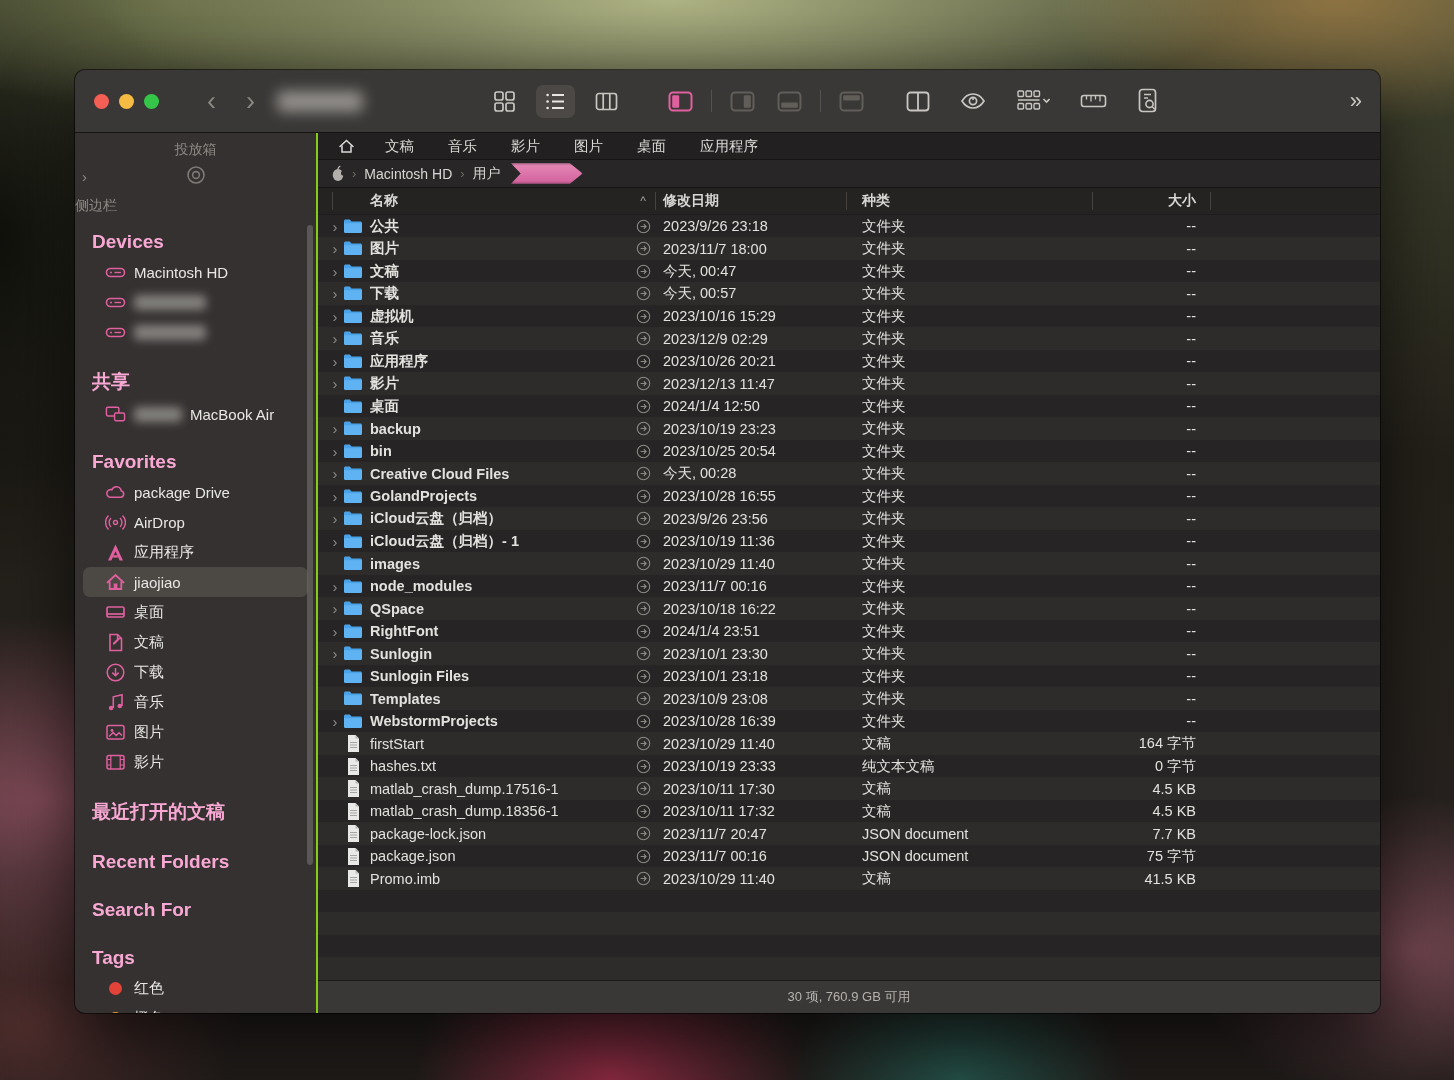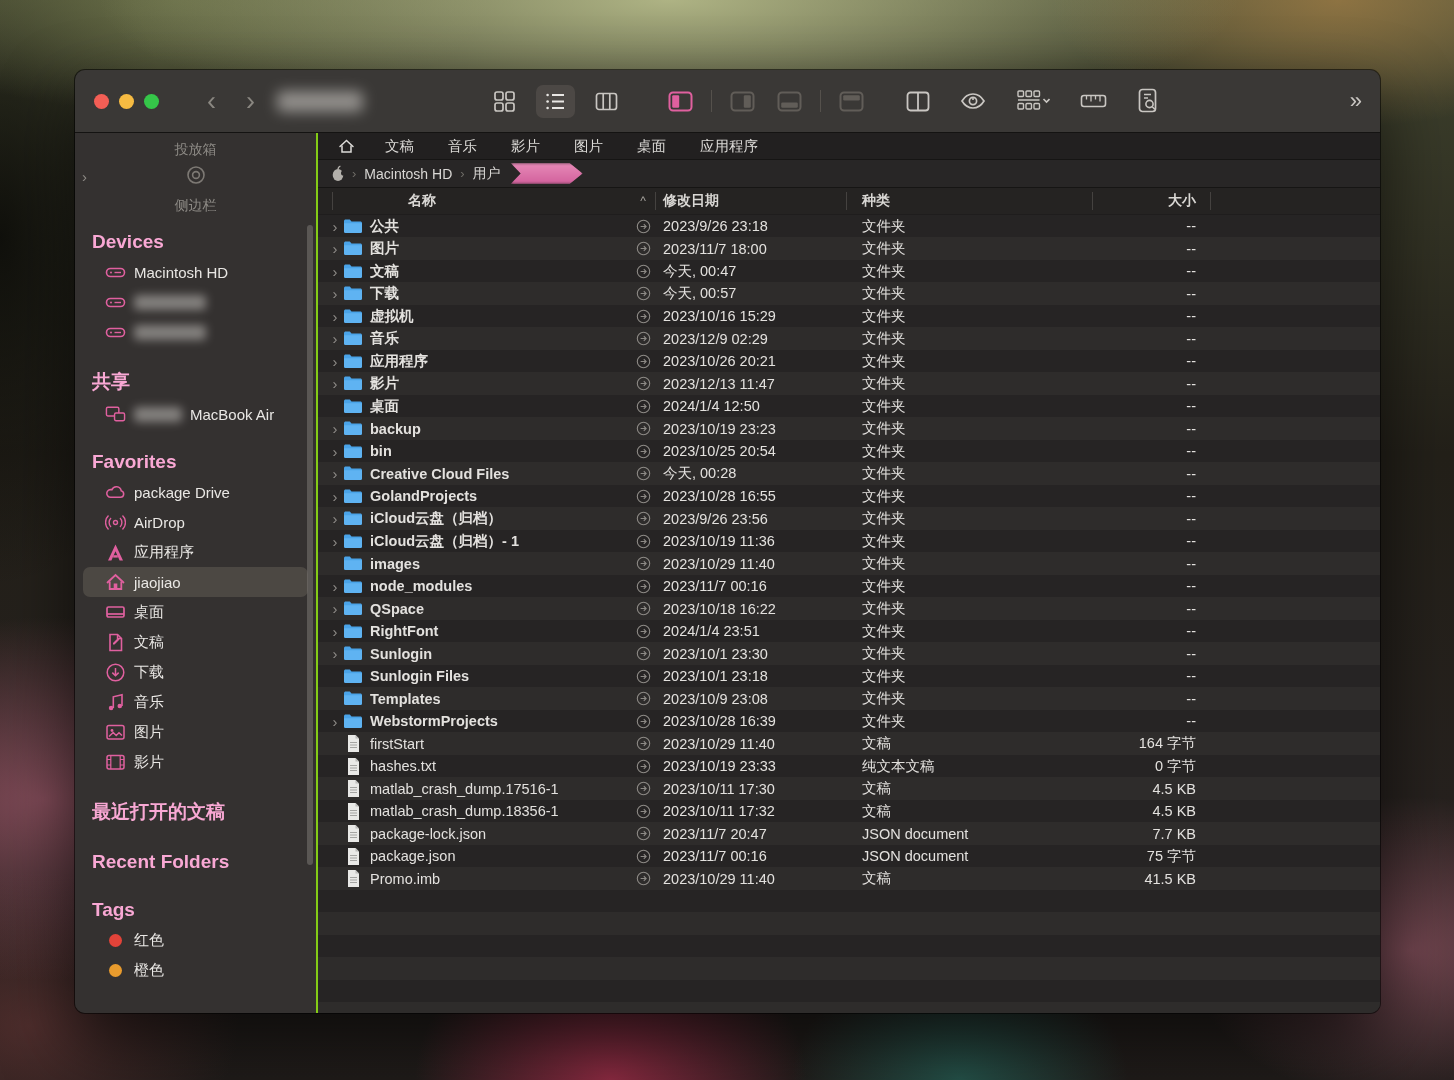--- a/index.html
+++ b/index.html
@@ -46,21 +46,21 @@
   .grp-right{ display:flex; align-items:center; }
   .overflow{ margin-left:auto; margin-right:18px; color:#c9c6c2; font-size:22px; background:none; border:none; }
   
   .main{ flex:1; display:flex; min-height:0; }
   
   .sidebar{ width:243px; flex:0 0 243px; background:#343130; position:relative;
             border-right:2px solid #84cc16; font-size:15px; color:#e9e7e4; overflow:hidden; }
   .sb-center-label{ text-align:center; color:#8d8a85; font-size:14px; margin-top:8px; }
   .dropbox-row{ height:34px; position:relative; display:flex; align-items:center; justify-content:center; }
   .dropbox-chev{ position:absolute; left:7px; color:#8d8a85; font-size:15px; background:none; border:none; }
-  .panel-label{ text-align:center; color:#8d8a85; font-size:14px; margin:4px 0 6px; }
+  .panel-label{ color:#8d8a85; font-size:14px; margin:4px 0 6px; }
   .sb-section-h{ color:#f9a8d4; font-size:19px; font-weight:700; padding:10px 0 4px 17px; }
   .sb-section-h.gap{ padding-top:22px; }
   .sb-item{ height:30px; display:flex; align-items:center; gap:8px; padding-left:22px;
             margin:0 8px; border-radius:7px; cursor:default; white-space:nowrap; }
   .sb-item.selected{ background:#4c4843; }
   .sb-item .sbicon{ width:21px; height:21px; flex:0 0 21px; display:flex; align-items:center; justify-content:center; }
   .sb-item .sbicon svg{ display:block; }
   .blur-chip{ display:inline-block; height:15px; border-radius:4px; background:#c6c3bf;
               filter:blur(5px); opacity:.55; }
   .tagdot{ width:13px; height:13px; border-radius:50%; margin:0 4px; }
@@ -80,21 +80,21 @@
   .crumb-sep{ color:#6f6c67; font-size:13px; }
   .user-blob{ width:72px; height:21px; margin-left:2px;
               background:linear-gradient(180deg,#e68ab7,#d2609c);
               clip-path:polygon(0 0,82% 0,100% 50%,82% 100%,0 100%,14% 50%);
               filter:blur(1.5px); }
   
   .listhead{ height:27px; flex:0 0 27px; position:relative; background:#252322;
              border-bottom:1px solid #19181776; display:grid; align-items:center;
              grid-template-columns:14px 22px 267px 24px 191px 246px 118px 1fr;
              padding-left:10px; color:#d2d0cc; font-size:14px; font-weight:700; }
-  .hname{ grid-column:3; padding-left:6px;margin-left:38px; }
+  .hname{ grid-column:3; padding-left:6px; }
   .hsort{ grid-column:4; color:#a5a29d; font-size:12px; font-weight:400; text-align:center; }
   .hdate{ grid-column:5; padding-left:8px; }
   .hkind{ grid-column:6; padding-left:16px; }
   .hsize{ grid-column:7; text-align:right; padding-right:14px; }
   .hdr-div{ position:absolute; top:4px; bottom:4px; width:1px; background:#454240; }
   
   .list{ flex:1; min-height:0; overflow:hidden; position:relative;
          background:repeating-linear-gradient(180deg,#262424 0 22.5px,#2e2c2b 22.5px 45px); }
   .frow{ height:22.5px; display:grid; align-items:center; padding-left:10px;
          grid-template-columns:14px 22px 267px 24px 191px 246px 118px 1fr;
@@ -370,20 +370,21 @@
               <span class="sbicon">
                 <svg width="21" height="21" viewBox="0 0 21 21" xmlns="http://www.w3.org/2000/svg">
                   <rect x="2" y="3.5" width="17" height="13.5" rx="2" fill="none" stroke="#e0609f" stroke-width="1.5"></rect>
                   <path d="M5.8 3.5v13.5M15.2 3.5v13.5M2 7.5h3.8M2 13h3.8M15.2 7.5H19M15.2 13H19" stroke="#e0609f" stroke-width="1.2"></path>
                 </svg>
               </span>
               <span>影片</span>
             </div>
             <div class="sb-section-h gap">最近打开的文稿</div>
             <div class="sb-section-h gap">Recent Folders</div>
+            <div class="sb-section-h gap">Search For</div>
             <div class="sb-section-h gap">Tags</div>
             <div class="sb-item">
               <span class="sbicon">
                 <span class="tagdot" style="background: rgb(226, 67, 57);"></span>
               </span>
               <span>红色</span>
             </div>
             <div class="sb-item">
               <span class="sbicon">
                 <span class="tagdot" style="background: rgb(232, 155, 45);"></span>
@@ -1013,16 +1014,19 @@
                   <circle cx="7.5" cy="7.5" r="6.2" fill="none" stroke="#8d8a86" stroke-width="1.1"></circle>
                   <path d="M4.6 7.5h5.2M7.8 5.2 10.1 7.5 7.8 9.8" fill="none" stroke="#8d8a86" stroke-width="1.1"></path>
                 </svg>
               </span>
               <span class="fdate">2023/10/29 11:40</span>
               <span class="fkind">文稿</span>
               <span class="fsize">41.5 KB</span>
             </div>
           </div>
 
+        <div class="statusbar">
+          <span>30 项, 760.9 GB 可用</span>
+        </div>
       </section>
     </div>
   </div>
 </div>
 
 </body></html>

